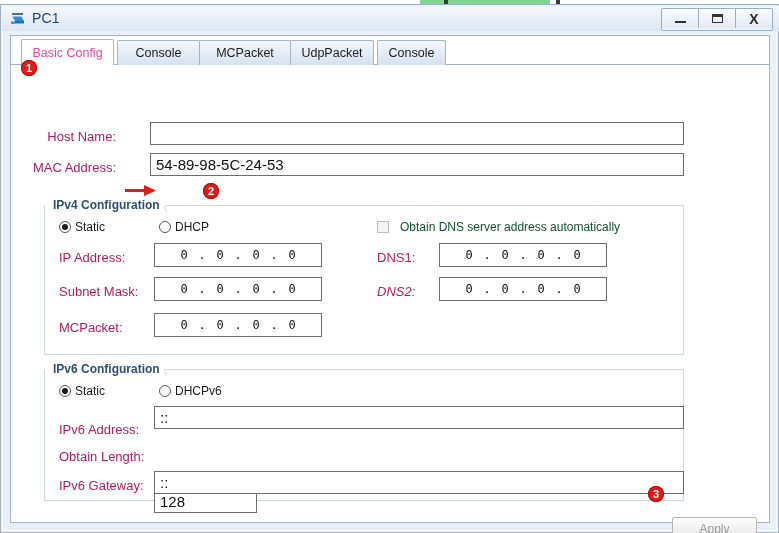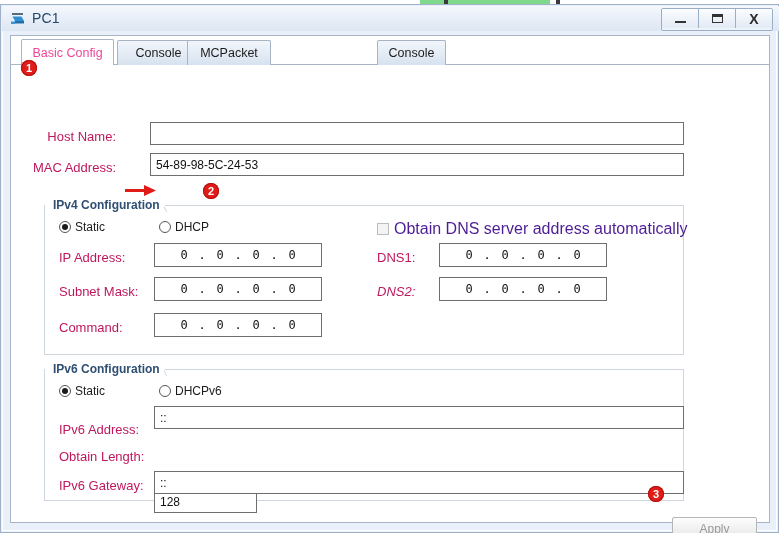--- a/index.html
+++ b/index.html
@@ -118,21 +118,21 @@
     text-align:left;
     white-space:nowrap;
   }
   .lbl.right { text-align:right; }
 
   .txtbox {
     position:absolute;
     background:#ffffff;
     border:1px solid #6e6e6e;
     box-sizing:border-box;
-    font-size:12px; color:#111;
+    font-size:15px; color:#111;
     display:flex; align-items:center;
     padding-left:5px;
     font-family:"Liberation Sans", sans-serif;
   }
 
   .ipbox {
     position:absolute;
     background:#ffffff;
     border:1px solid #6e6e6e;
     box-sizing:border-box;
@@ -189,22 +189,22 @@
     border:1px solid #555; background:#fff;
     box-sizing:border-box;
     position:relative; flex:0 0 auto;
   }
   .radio.checked::after{
     content:""; position:absolute; left:2px; top:2px;
     width:6px; height:6px; border-radius:50%; background:#1b1b1b;
   }
   .cb-wrap {
     position:absolute;
-    display:flex; align-items:center; gap:5px;
-    font-size:16px; color:#4c1d95;
+    display:flex; align-items:center; gap:11px;
+    font-size:12px; color:#14532d;
     white-space:nowrap;
   }
   .cb {
     width:12px; height:12px;
     border:1px solid #bdbdbd; background:#f4f4f4;
     box-sizing:border-box; flex:0 0 auto;
   }
 
   
   .btn {
@@ -271,22 +271,25 @@
 
     <div id="client">
 
       <div id="tabstrip">
         <div class="tab active" style="left:10px; width:93px; top:3px;">
           <span>Basic Config</span>
         </div>
         <div class="tab" style="left:106px; width:83px;">
           <span>Console</span>
         </div>
-        <div class="tab" style="left:176px; width:84px;">
+        <div class="tab" style="left:188px; width:92px;">
           <span>MCPacket</span>
+        </div>
+        <div class="tab" style="left:279px; width:84px;">
+          <span>UdpPacket</span>
         </div>
         <div class="tab" style="left:366px; width:69px;">
           <span>Console</span>
         </div>
       </div>
 
       <div id="form">
 
         <div class="lbl right" style="left:20px; top:64px; width:85px;">Host Name:</div>
         <div class="txtbox" style="left:139px; top:57px; width:534px; height:23px;"></div>
@@ -328,21 +331,21 @@
         <div class="ipbox" style="left:143px; top:212px; width:168px; height:24px;">
           <span class="oct">0</span>
           <span class="dot">.</span>
           <span class="oct">0</span>
           <span class="dot">.</span>
           <span class="oct">0</span>
           <span class="dot">.</span>
           <span class="oct">0</span>
         </div>
 
-        <div class="lbl" style="left:48px; top:255px;">Command:</div>
+        <div class="lbl" style="left:48px; top:255px;">MCPacket:</div>
         <div class="ipbox" style="left:143px; top:248px; width:168px; height:24px;">
           <span class="oct">0</span>
           <span class="dot">.</span>
           <span class="oct">0</span>
           <span class="dot">.</span>
           <span class="oct">0</span>
           <span class="dot">.</span>
           <span class="oct">0</span>
         </div>
 

